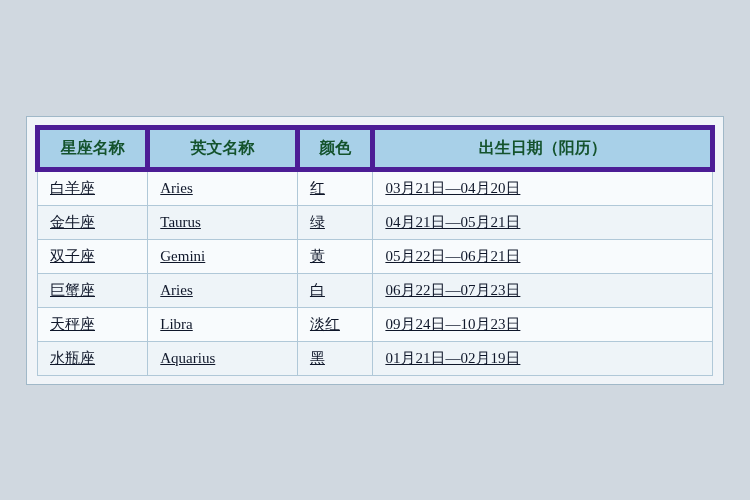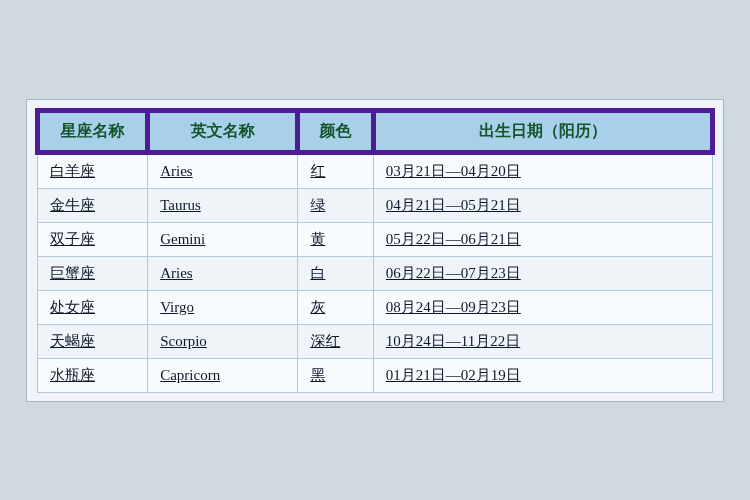--- a/index.html
+++ b/index.html
@@ -90,32 +90,26 @@
           <td>黄</td>
           <td>05月22日—06月21日</td>
         </tr>
         <tr>
           <td>巨蟹座</td>
           <td>Aries</td>
           <td>白</td>
           <td>06月22日—07月23日</td>
         </tr>
         <tr>
-          <td>处女座</td>
-          <td>Virgo</td>
-          <td>灰</td>
-          <td>08月24日—09月23日</td>
-        </tr>
-        <tr>
-          <td>天蝎座</td>
-          <td>Scorpio</td>
-          <td>深红</td>
-          <td>10月24日—11月22日</td>
+          <td>天秤座</td>
+          <td>Libra</td>
+          <td>淡红</td>
+          <td>09月24日—10月23日</td>
         </tr>
         <tr>
           <td>水瓶座</td>
-          <td>Capricorn</td>
+          <td>Aquarius</td>
           <td>黑</td>
           <td>01月21日—02月19日</td>
         </tr>
       </tbody>
   </table>
 </div>
 
 </body></html>

